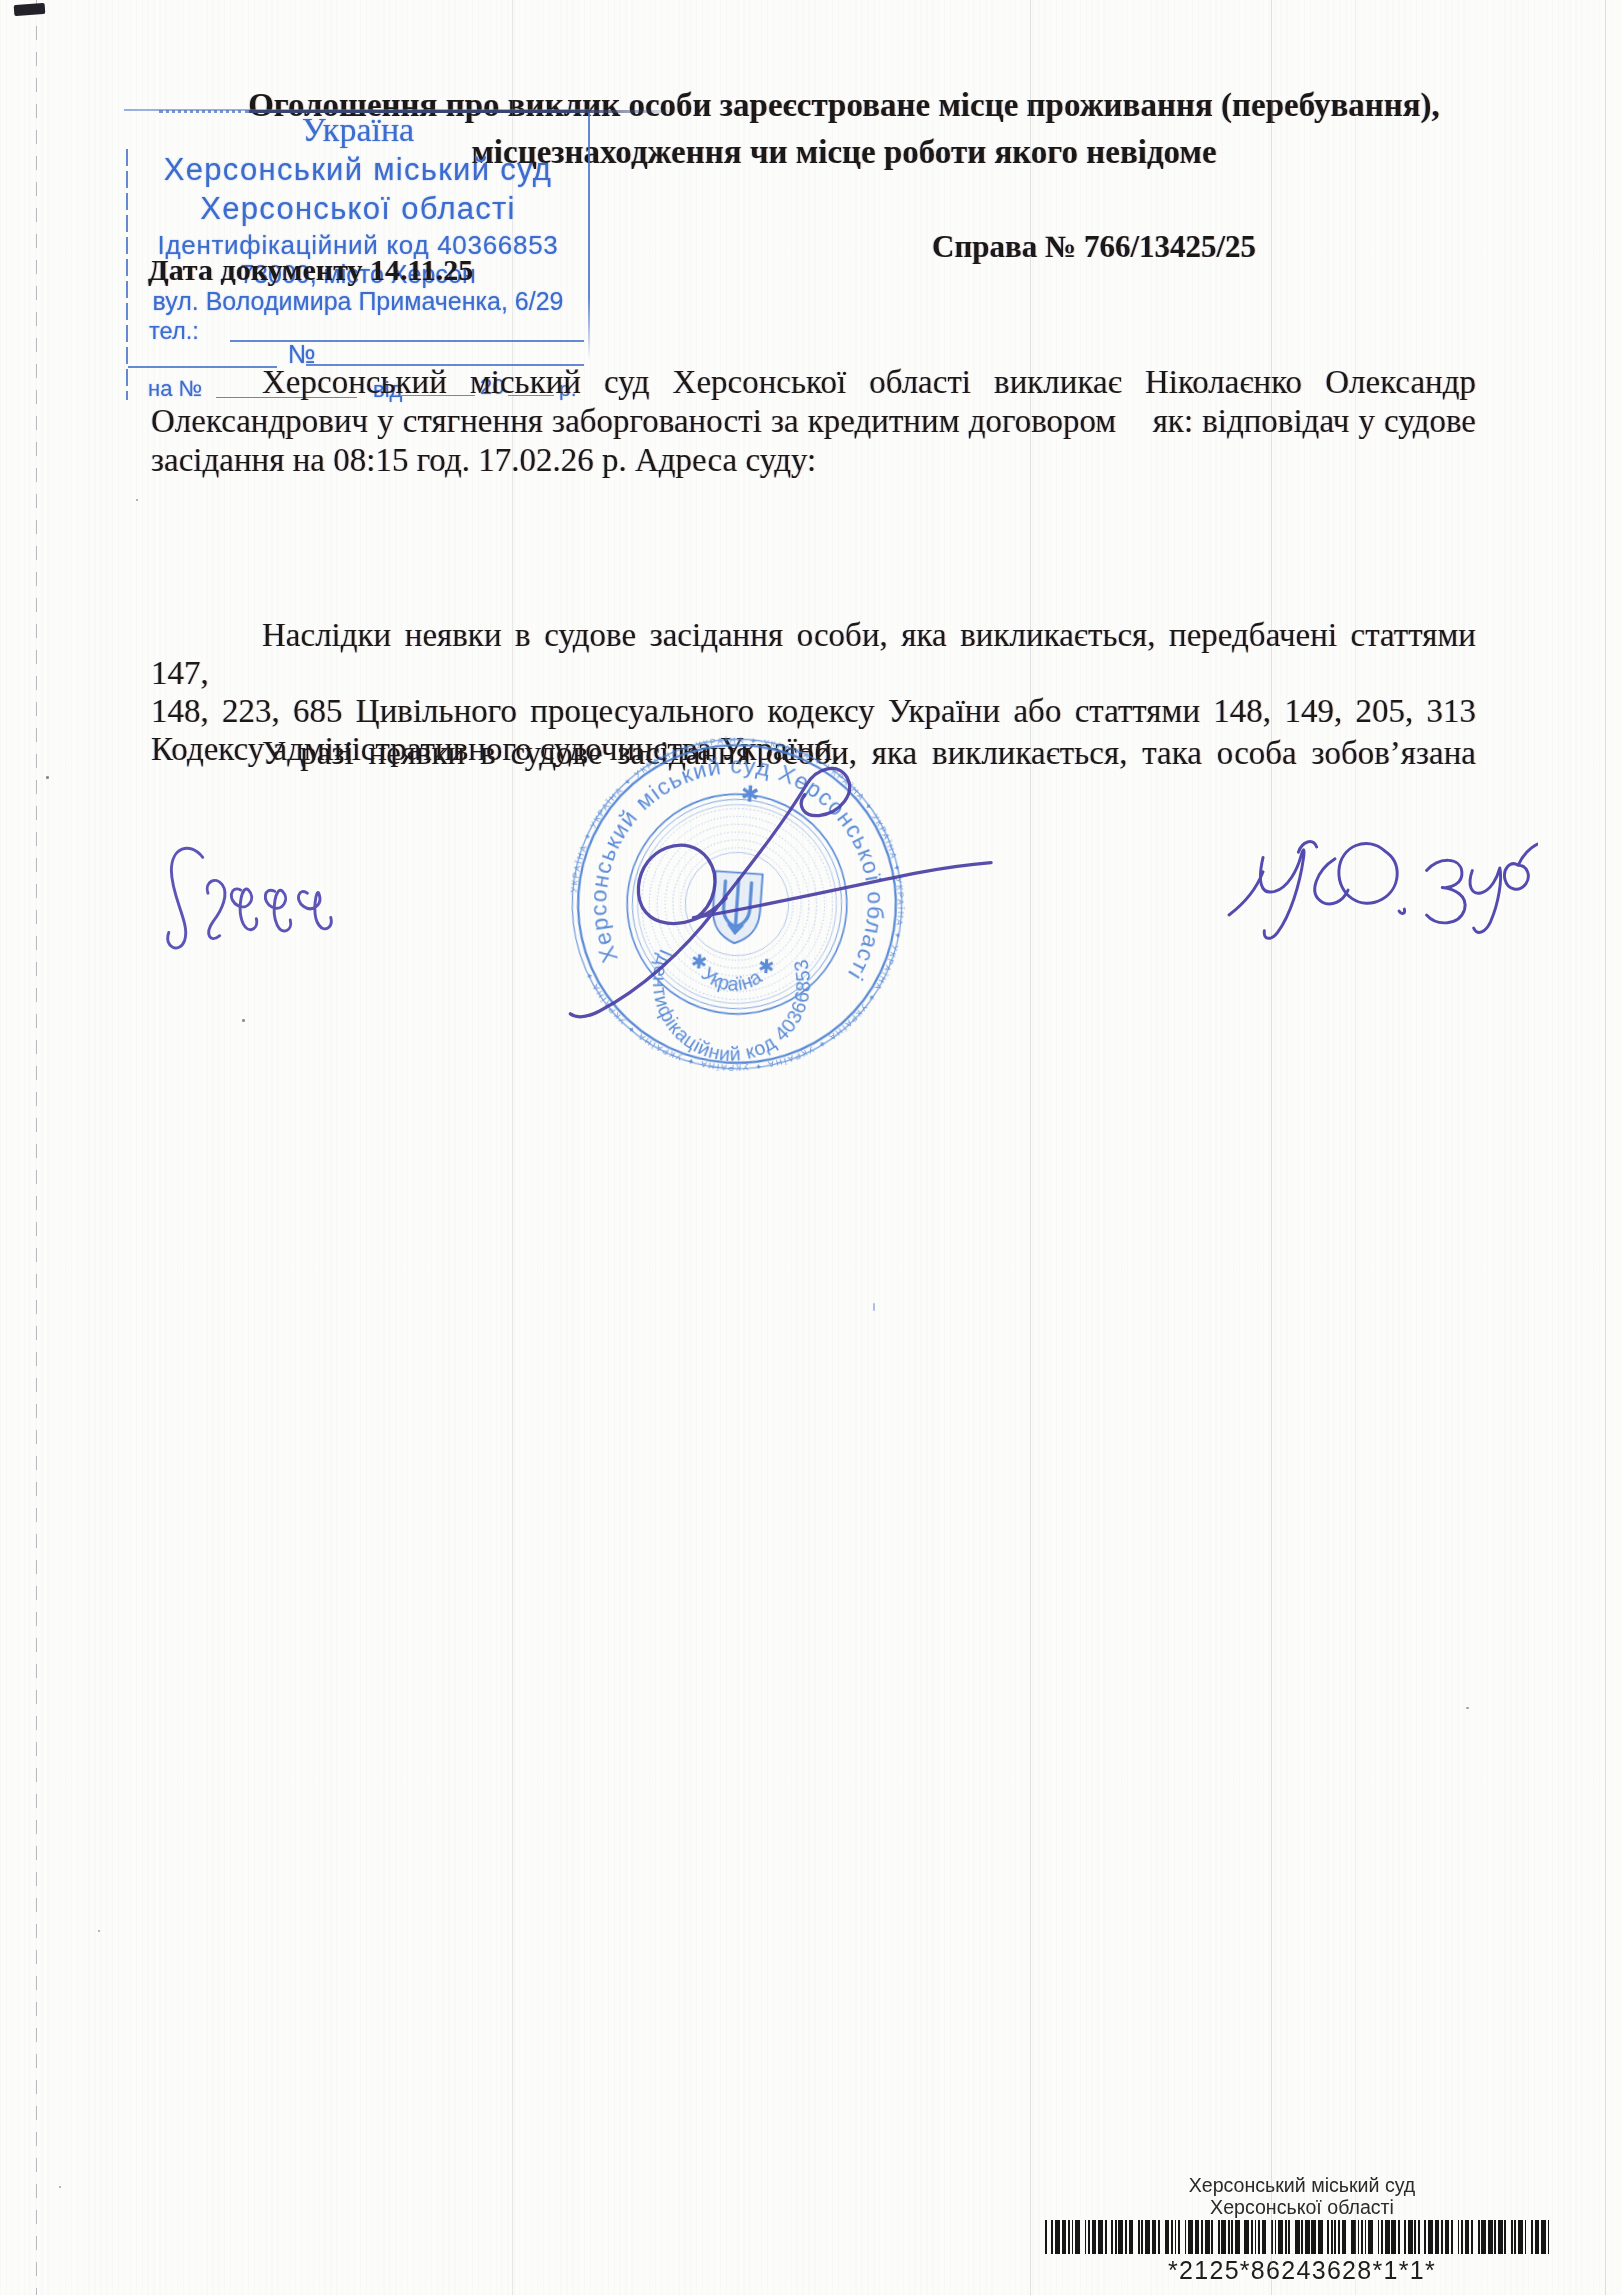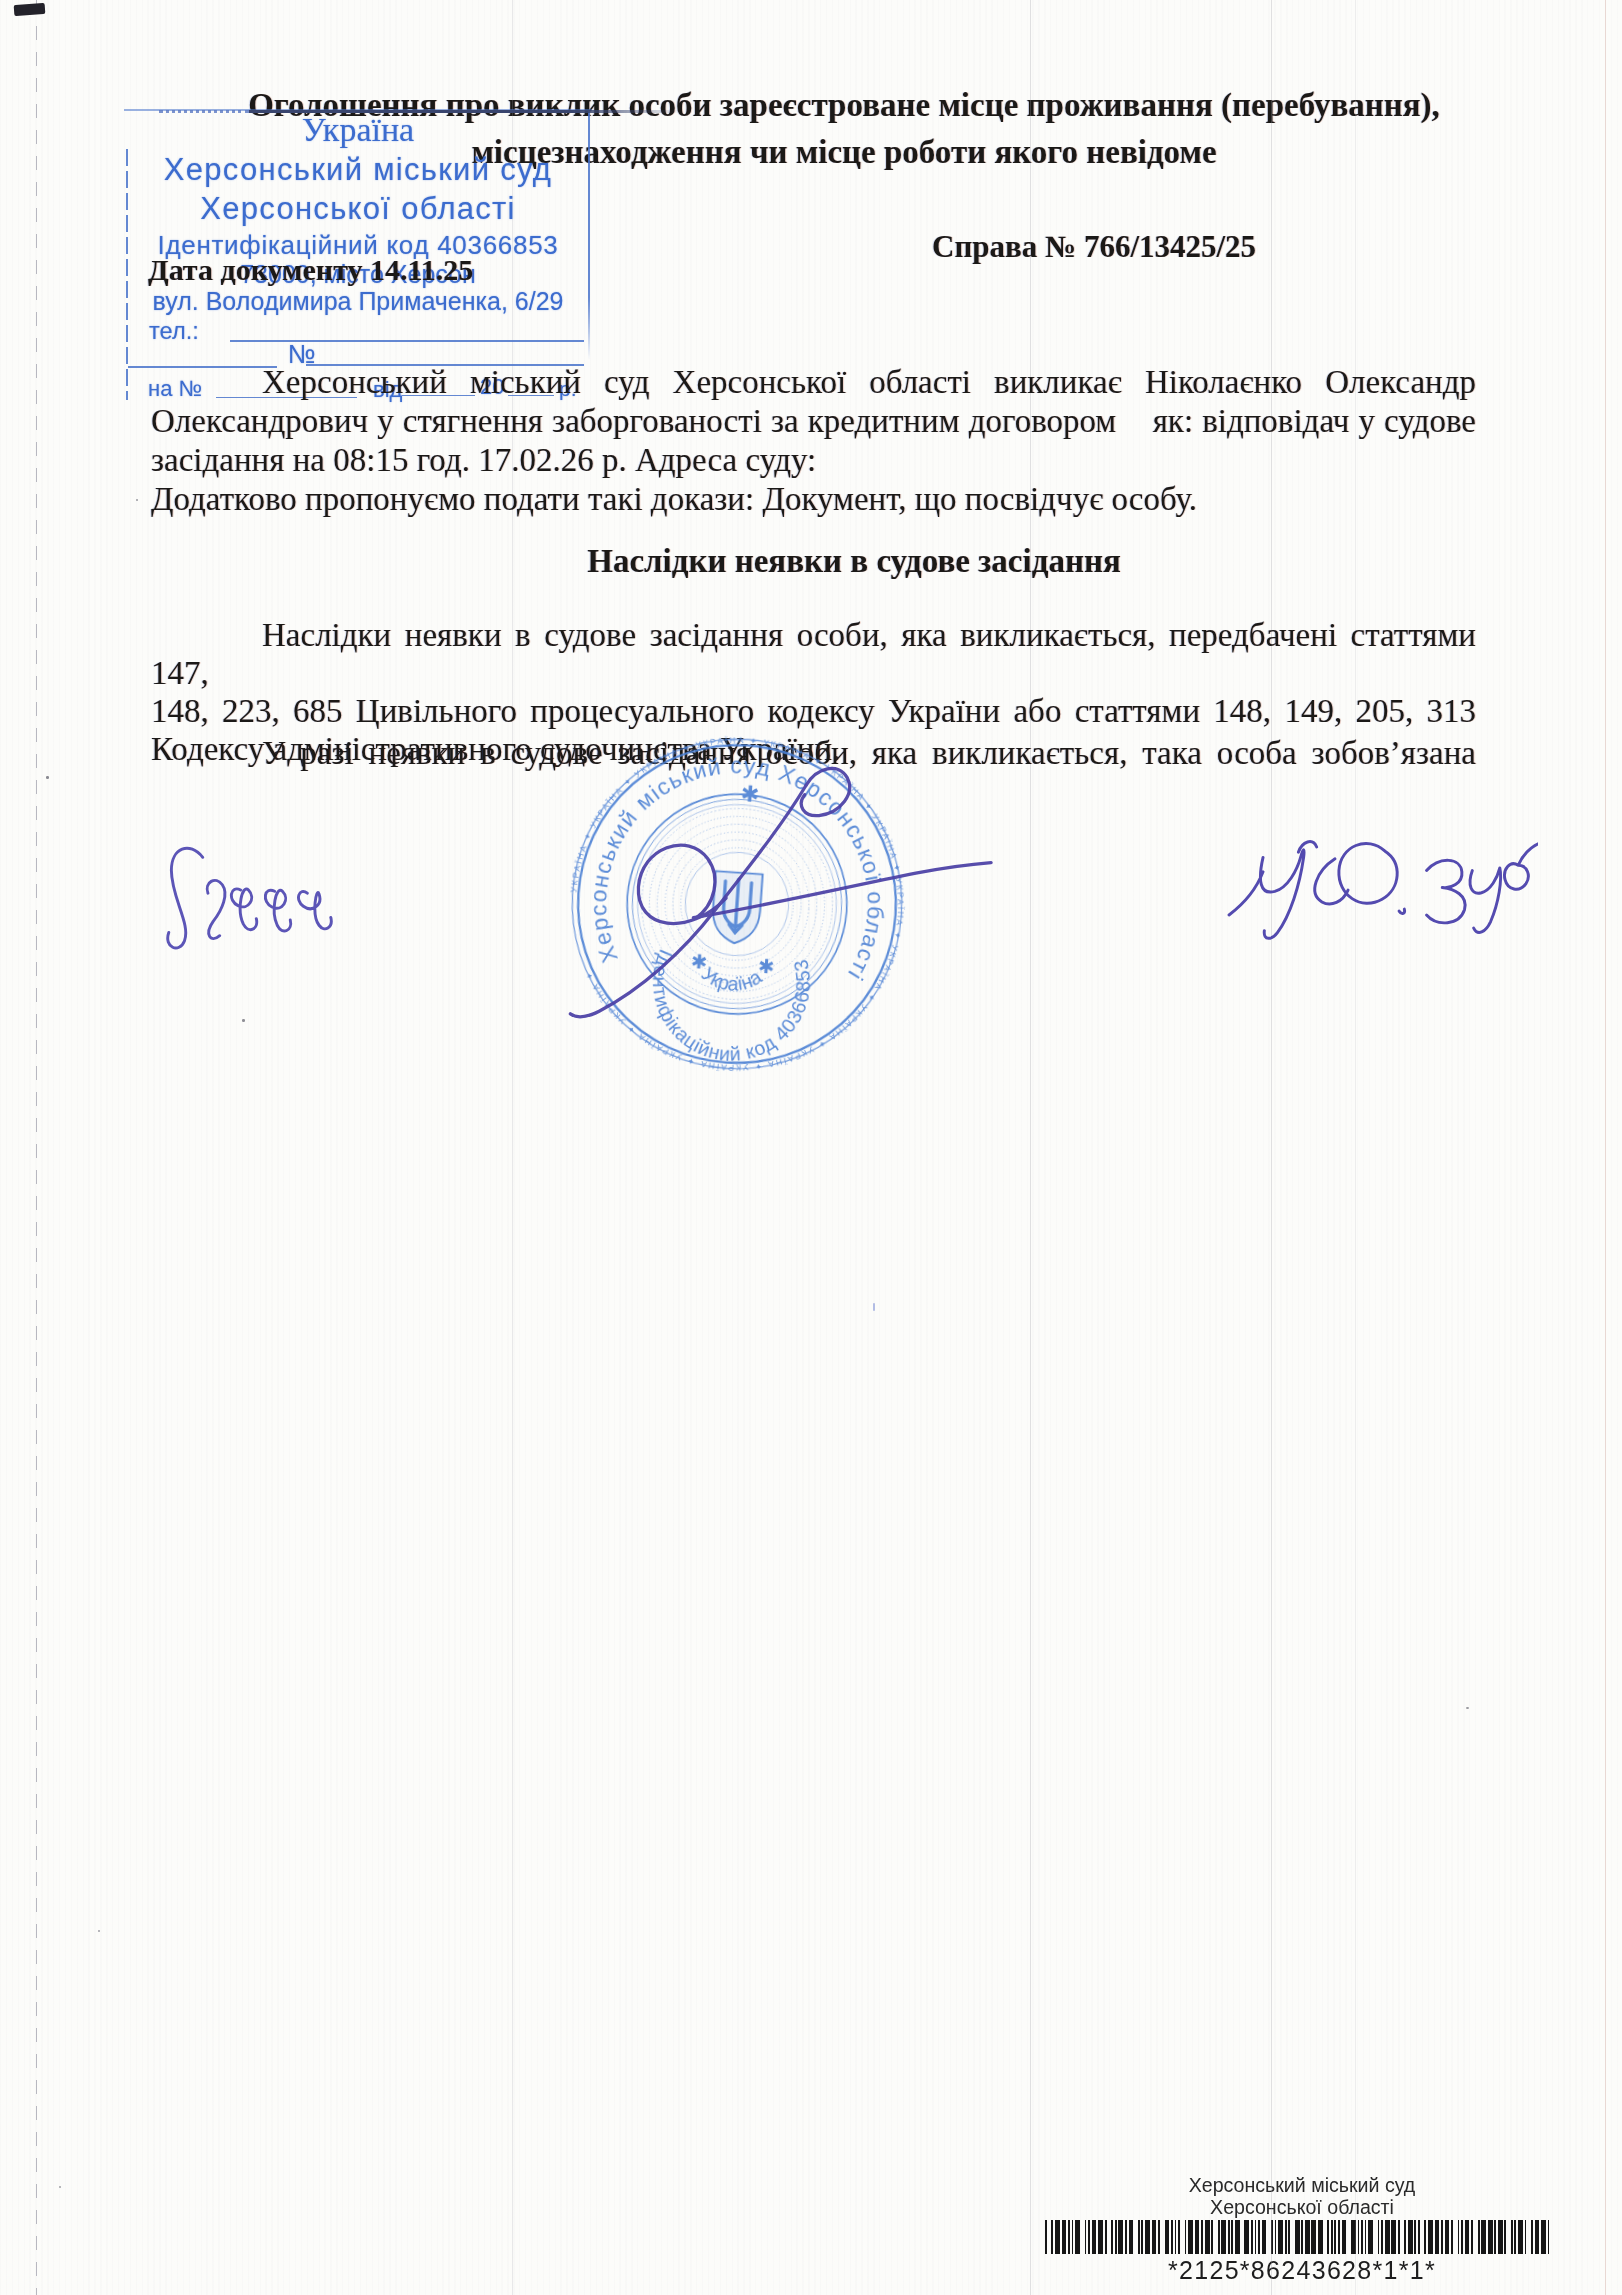--- a/index.html
+++ b/index.html
@@ -98,24 +98,22 @@
   <div class="sline" style="left:508px;top:395px;width:46px;height:1.3px;"></div>
   <div class="stampTxt" style="left:559px;top:377px;font-size:21px;">р.</div>
 
   <div class="datebold ink" style="left:148px;top:253px;">Дата документу 14.11.25</div>
   <div class="case ink" style="left:932px;top:229px;">Справа № 766/13425/25</div>
 
   <div class="para ink" style="top:363px;">
     <div class="line just ind">Херсонський міський суд Херсонської області викликає Ніколаєнко Олександр</div>
     <div class="line just">Олександрович у стягнення заборгованості за кредитним договором &nbsp;&nbsp; як: відповідач у судове</div>
     <div class="line">засідання на  08:15 год. 17.02.26 р. Адреса суду:</div>
-    <div class="line">Додатково пропонуємо подати такі докази: Документ, що посвідчує особу.</div>
   </div>
 
-  <div class="heading ink" style="top:543px;">Наслідки неявки в судове засідання</div>
 
   <div class="para ink" style="top:616px;line-height:38px;">
     <div class="line just ind">Наслідки неявки в судове засідання особи, яка викликається, передбачені статтями 147,</div>
     <div class="line just">148, 223, 685 Цивільного процесуального кодексу України або статтями 148, 149, 205, 313</div>
     <div class="line">Кодексу адміністративного судочинства України.</div>
   </div>
 
   <div class="para ink" style="top:734px;line-height:39px;">
     <div class="line just ind">У разі неявки в судове засідання  особи, яка викликається, така особа зобов’язана</div>
   </div>

